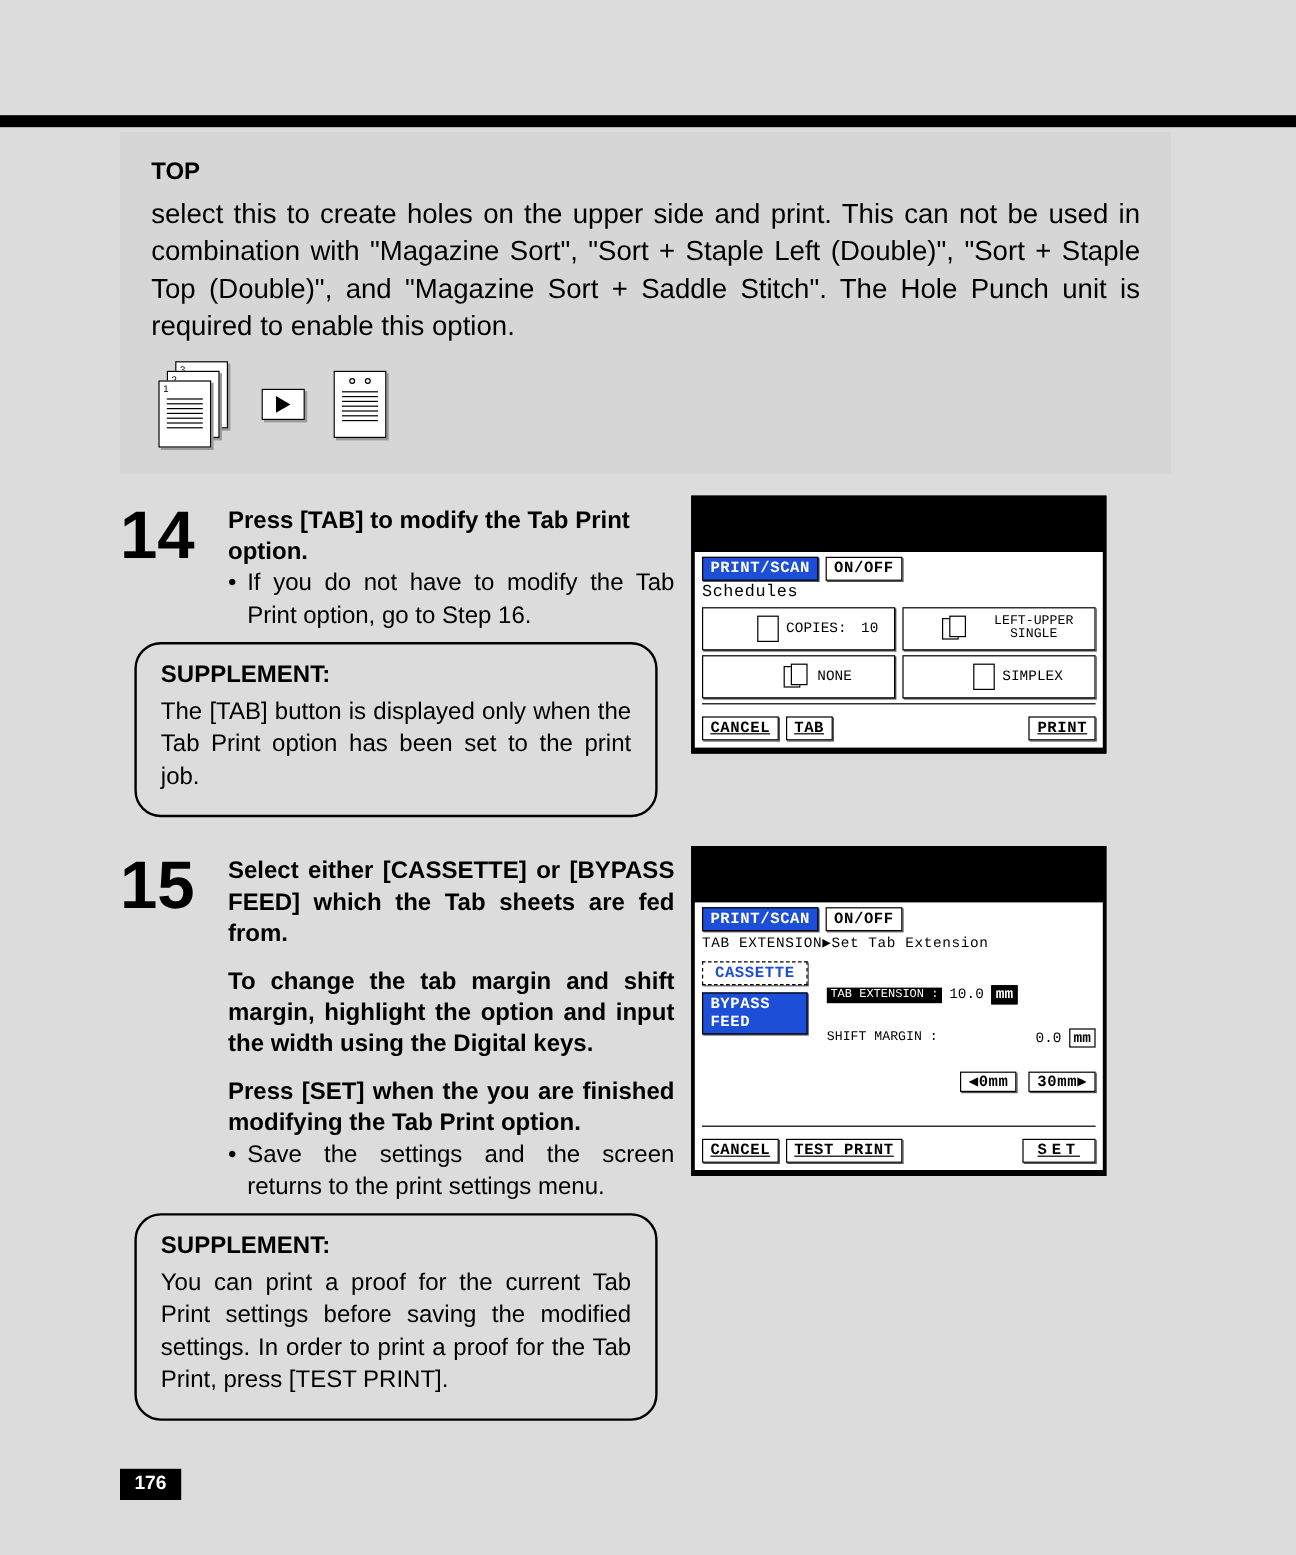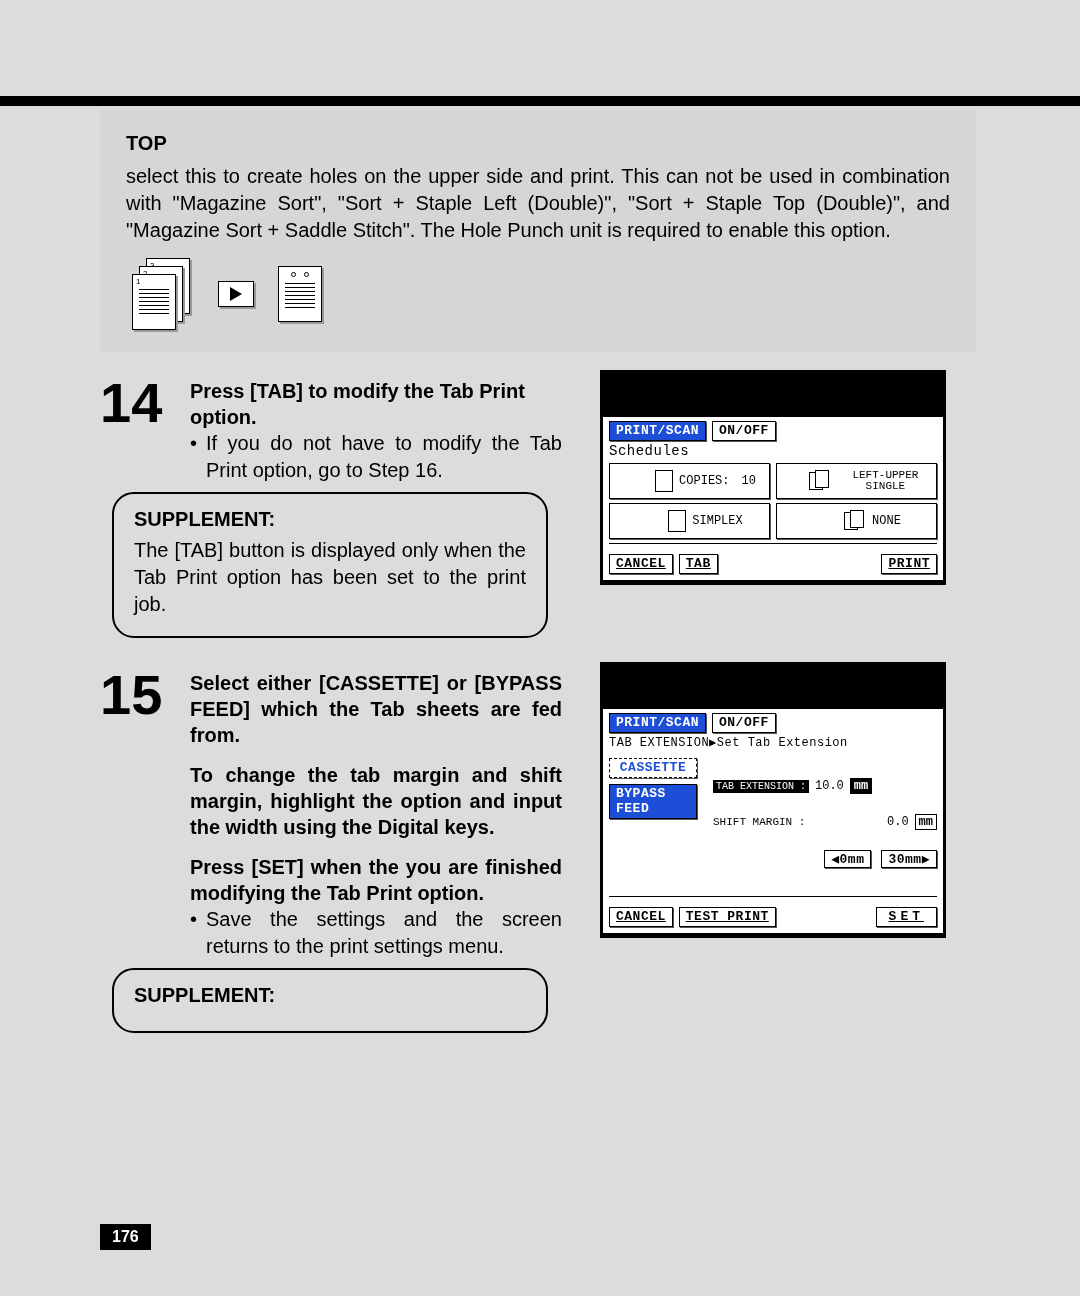--- a/index.html
+++ b/index.html
@@ -27,21 +27,21 @@
     background: transparent;
   }
 
   
   .top-box {
     background: #d6d6d6;
     padding: 22px 26px 22px 26px;
     margin-bottom: 18px;
   }
   .top-title { font-weight: 700; font-size: 20px; margin-bottom: 8px; }
-  .top-text { font-size: 20px; line-height: 1.35; text-align: justify; }
+  .top-text { font-size: 23px; line-height: 1.35; text-align: justify; }
   .top-icons {
     display: flex;
     align-items: center;
     gap: 24px;
     margin-top: 14px;
     margin-left: 6px;
   }
   .pages-stack { position: relative; width: 62px; height: 72px; }
   .mini-page {
     position: absolute;
@@ -118,21 +118,21 @@
     border-radius: 22px;
     padding: 14px 20px 18px 20px;
     margin-top: 8px;
     margin-left: 12px;
     width: 436px;
     background: transparent;
   }
   .supp-title { font-weight: 700; font-size: 20px; margin-bottom: 6px; }
   .supp-text { font-size: 20px; line-height: 1.35; text-align: justify; }
 
-  .step-row { display: flex; align-items: flex-start; gap: 38px; margin-bottom: 24px; }
+  .step-row { display: flex; align-items: flex-start; gap: 14px; margin-bottom: 24px; }
   .step-left { width: 462px; }
   .lcd { width: 346px; }
 
   
   .lcd-frame {
     width: 346px;
     border: 3px solid #000;
     background: #000;
     padding-bottom: 2px;
   }
@@ -312,29 +312,29 @@
             <div class="lcd-cell wide">
               <span class="copy-ic">
                   <div class="a"></div>
                   <div class="b"></div>
                 </span>
               <span class="vchar" style="text-align:center;"><span>LEFT-UPPER SINGLE</span></span>
             </div>
           </div>
           <div class="lcd-grid">
             <div class="lcd-cell wide">
-              <span class="doc-ic"></span>
-              <span class="mono">SIMPLEX</span>
-            </div>
-            <div class="lcd-cell wide">
               <span class="copy-ic">
                   <div class="a"></div>
                   <div class="b"></div>
                 </span>
               <span class="mono">NONE</span>
+            </div>
+            <div class="lcd-cell wide">
+              <span class="doc-ic"></span>
+              <span class="mono">SIMPLEX</span>
             </div>
           </div>
           <div class="lcd-hr"></div>
           <div class="lcd-actions">
             <div style="display:flex; gap:6px;">
               <div class="lcd-btn">CANCEL</div>
               <div class="lcd-btn">TAB</div>
             </div>
             <div class="lcd-btn">PRINT</div>
           </div>
@@ -354,20 +354,21 @@
           <div style="height:14px;"></div>
           <div class="step-title" style="text-align:justify;">Press [SET] when the you are finished modifying the Tab Print option.</div>
           <div class="step-bullet-row">
             <div class="step-bullet-marker">•</div>
             <div>Save the settings and the screen returns to the print settings menu.</div>
           </div>
         </div>
       </div>
       <div class="supp-box">
         <div class="supp-title">SUPPLEMENT:</div>
+        <div class="supp-text">You can print a proof for the current Tab Print settings before saving the modified settings.  In order to print a proof for the Tab Print, press [TEST PRINT].</div>
       </div>
     </div>
 
     <div class="lcd">
       <div class="lcd-frame">
         <div class="lcd-black-top"></div>
         <div class="lcd-white">
           <div class="lcd-tabs">
             <div class="lcd-btn black">PRINT/SCAN</div>
             <div class="lcd-btn">ON/OFF</div>

